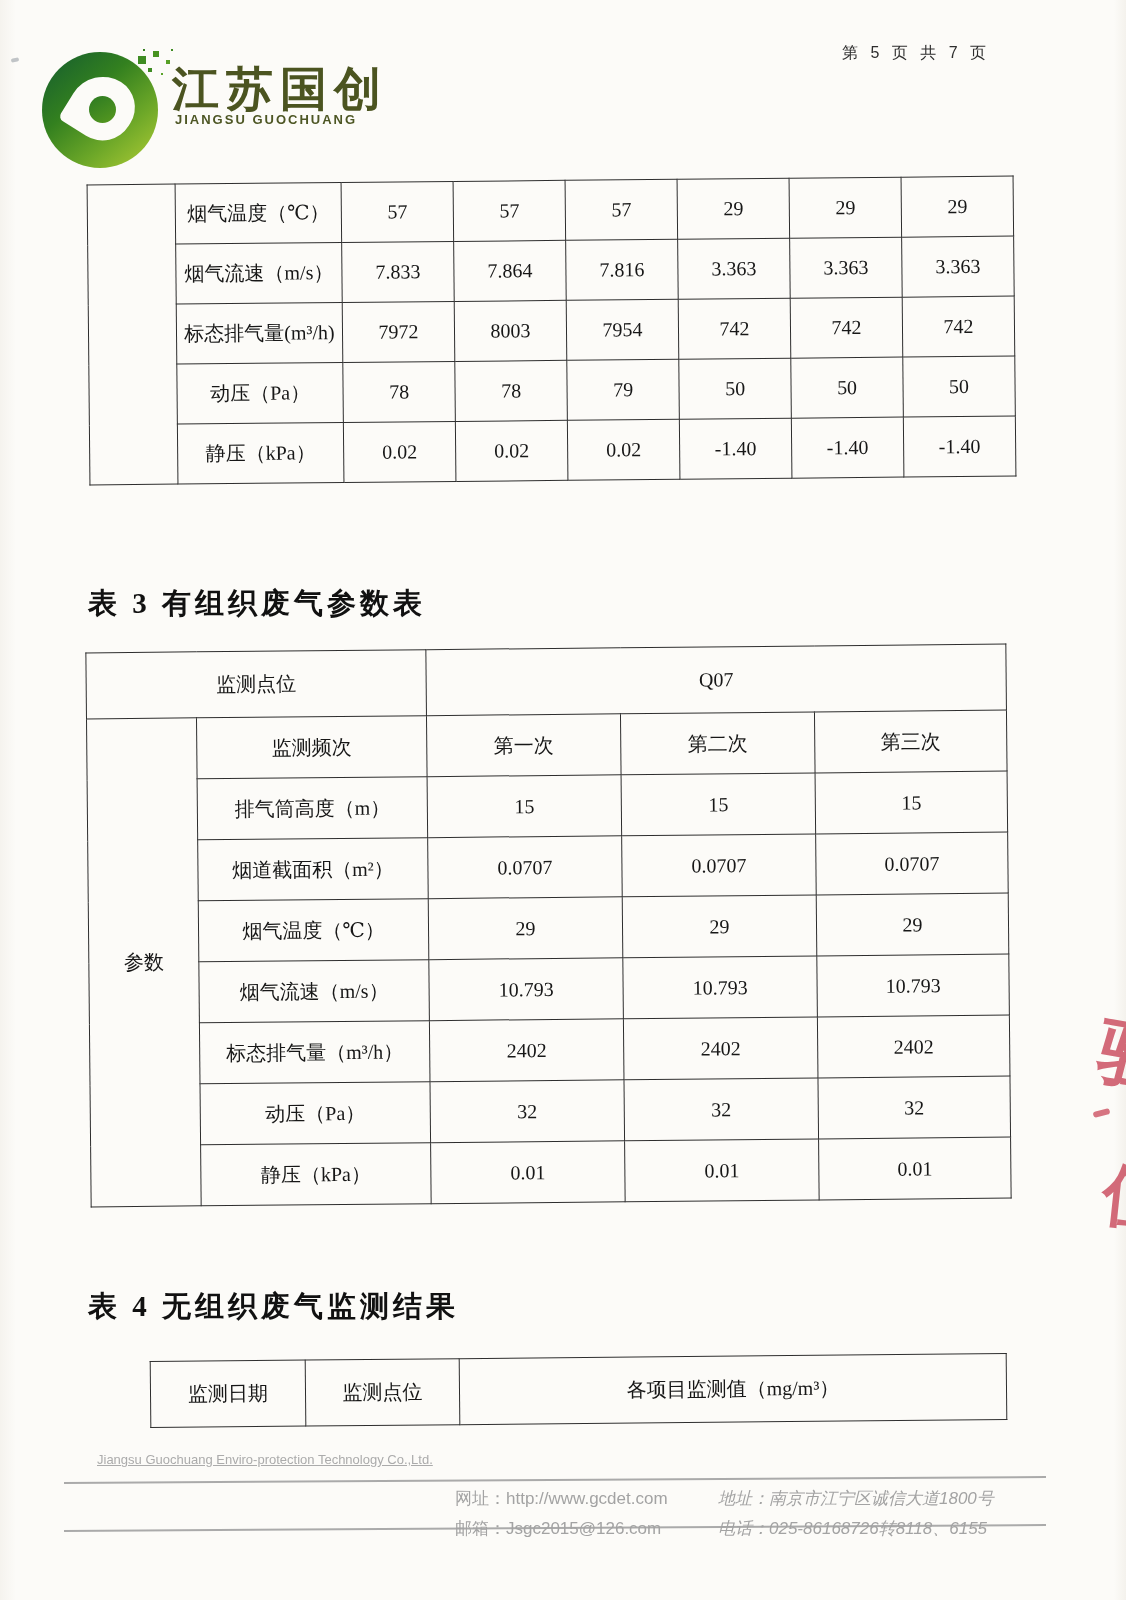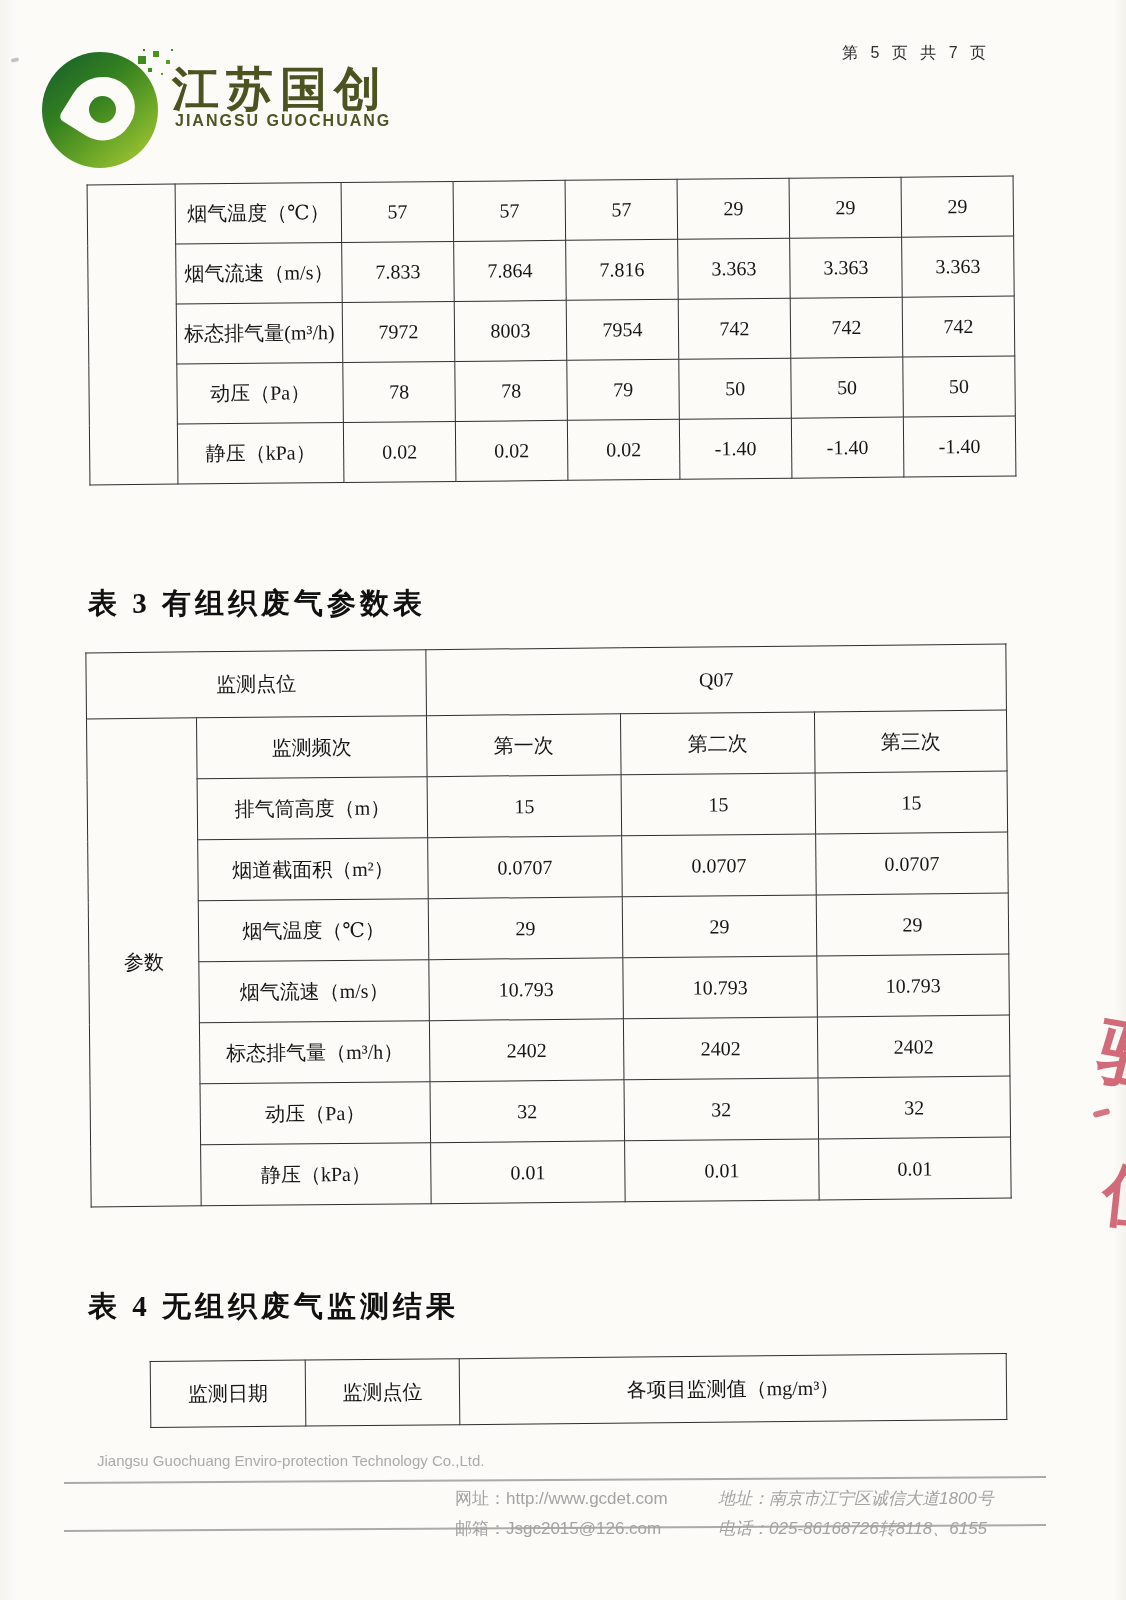--- a/index.html
+++ b/index.html
@@ -30,21 +30,21 @@
     background:linear-gradient(150deg,#2c7a22,#57991f);border-radius:50%;
   }
   .logo-dots{position:absolute;left:138px;top:56px;width:8px;height:8px;background:#3f8c23;
     box-shadow:14px -6px 0 -1px #47931f, 26px 2px 0 -2px #57a026, 8px 10px 0 -2px #3f8c23,
                20px 14px 0 -3px #5aa329, 30px -10px 0 -3px #3f8c23, 2px -10px 0 -3px #357f20;}
   .brand-cn{
     position:absolute;left:172px;top:58px;font-size:47px;font-weight:bold;color:#4b5420;
     letter-spacing:7px;font-family:"Liberation Sans","DejaVu Sans",sans-serif;
   }
   .brand-en{
-    position:absolute;left:175px;top:112px;font-size:16px;font-weight:bold;color:#4d5624;
+    position:absolute;left:175px;top:112px;font-size:13px;font-weight:bold;color:#4d5624;
     letter-spacing:2px;font-family:"Liberation Sans","DejaVu Sans",sans-serif;
   }
   
   table.sheet{border-collapse:collapse;table-layout:fixed;position:absolute;transform:rotate(-0.55deg);}
   table.sheet td,table.sheet th{
     border:1.6px solid #2e2e2e;text-align:center;vertical-align:middle;
     font-size:20px;font-weight:normal;color:#171717;padding:0 4px;overflow:hidden;
   }
   #continued-table{left:88px;top:180px;width:926px;}
   #continued-table tr{height:60px;}
@@ -66,21 +66,21 @@
   #frag-b{left:1103px;top:1152px;font-size:68px;transform:rotate(6deg);}
   .stamp-dash{position:absolute;left:1093px;top:1110px;width:17px;height:6px;
     border-radius:3px;transform:rotate(-14deg);opacity:.75;}
   
   .footer-line{position:absolute;left:64px;width:982px;height:2px;background:#aaa;transform:rotate(-0.35deg);}
   #fl-top{top:1479px;}
   #fl-bottom{top:1527px;}
   .footer{font-family:"Liberation Sans","DejaVu Sans",sans-serif;color:#a0a0a0;}
   .company-cn{position:absolute;left:95px;top:1484px;font-size:31px;font-weight:bold;
     letter-spacing:2px;color:#9c9c9c;}
-  .company-en{position:absolute;left:97px;top:1452px;font-size:15px;color:#ababab;}
+  .company-en{position:absolute;left:97px;top:1452px;font-size:13px;color:#ababab;text-decoration:underline;}
   .contact{position:absolute;font-size:17px;line-height:30px;color:#a3a3a3;white-space:nowrap;}
   #contact-mid{left:455px;top:1484px;}
   #contact-right{left:718px;top:1484px;font-style:italic;}
 </style>
 </head>
 <body>
 
 <div class="page">
 
   <div class="page-number">第 5 页 共 7 页</div>

